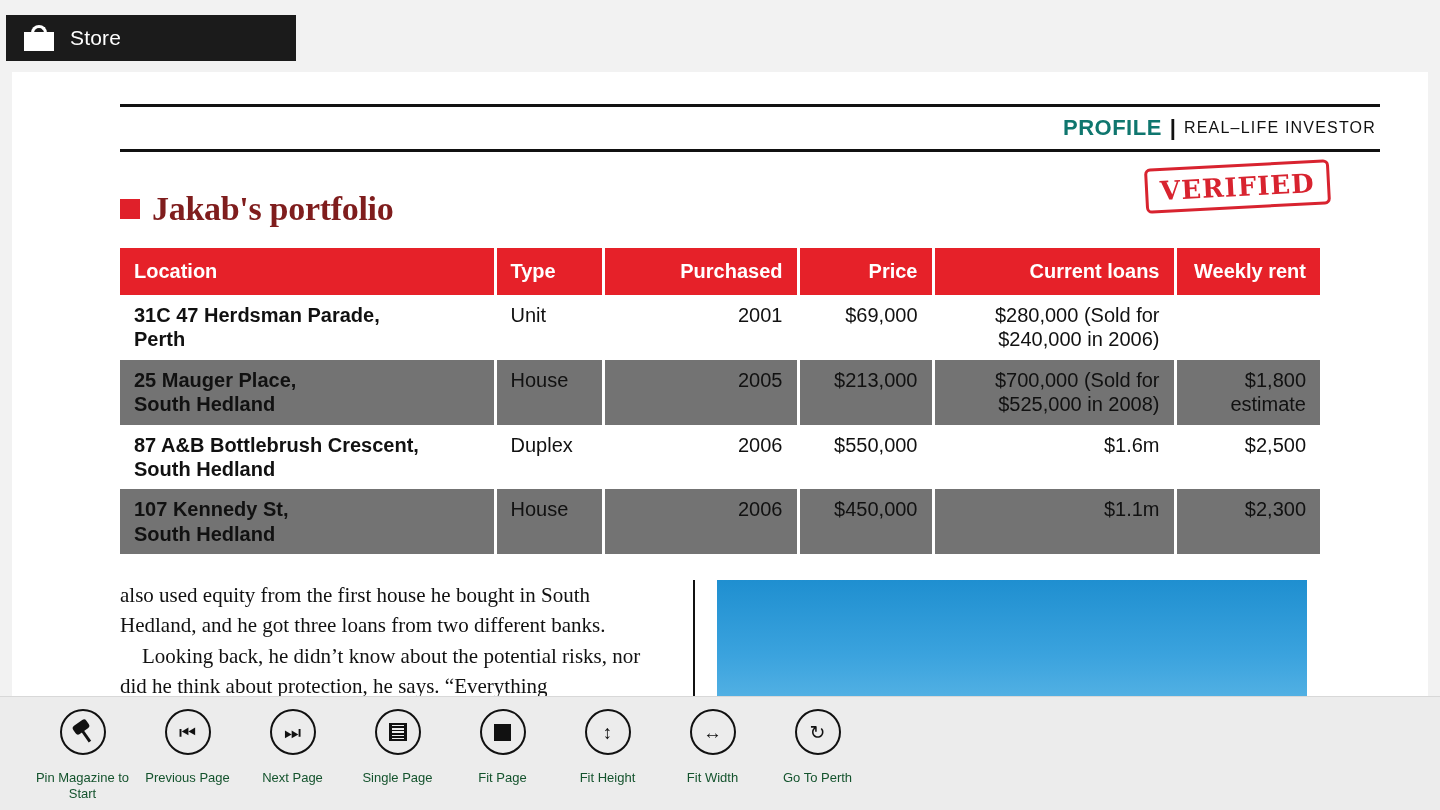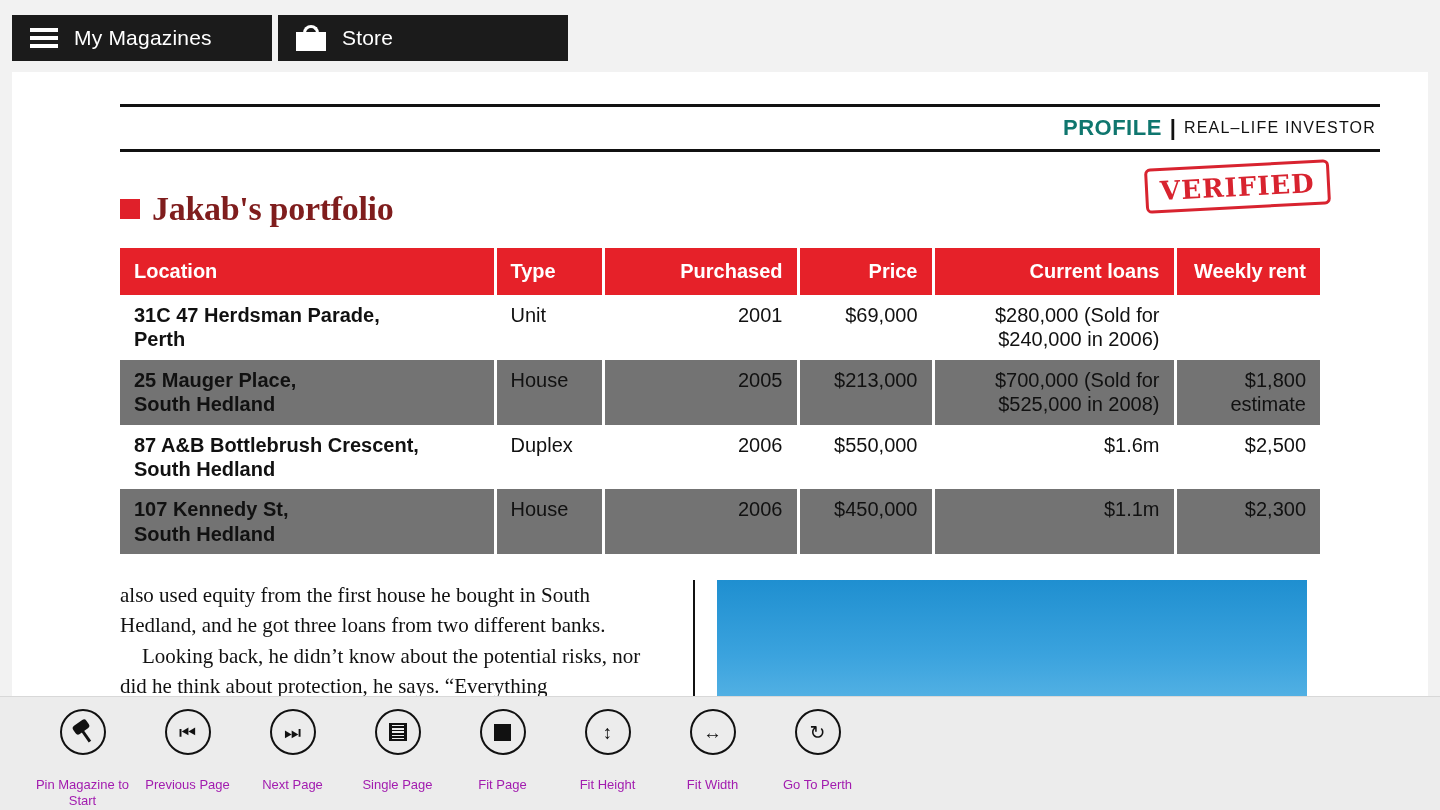--- a/index.html
+++ b/index.html
@@ -240,23 +240,23 @@
     cursor: pointer;
   }
   .cmd .ring {
     width: 42px; height: 42px;
     border: 2px solid #111;
     border-radius: 50%;
     display: flex; align-items: center; justify-content: center;
     background: #ececec;
   }
   .cmd .cmd-label {
-    margin-top: 22px;
+    margin-top: 15px;
     font-size: 13px;
-    color: #a21caf;
+    color: #14532d;
     text-align: center;
     line-height: 1.25;
     max-width: 100px;
   }
   .glyph { font-size: 19px; color: #111; line-height: 1; }
   .sq { width: 17px; height: 17px; background: #111; }
   .pin {
     width: 22px; height: 22px; position: relative;
   }
   .pin:before {
@@ -276,28 +276,20 @@
     align-items: center;
   }
   .pagelines i {
     display: block; width: 12px; height: 1.5px; background: #ececec;
   }
 </style>
 </head>
 <body>
 
 <div class="topbar">
-  <div class="tab tab-mymag">
-    <span class="icon-list">
-      <span></span>
-        <span></span>
-        <span></span>
-    </span>
-    <span class="tab-label">My Magazines</span>
-  </div>
   <div class="tab tab-store">
     <span class="icon-store">
       <span class="handle"></span>
       <span class="bag"></span>
     </span>
     <span class="tab-label">Store</span>
   </div>
 </div>
 
 <div class="page">

